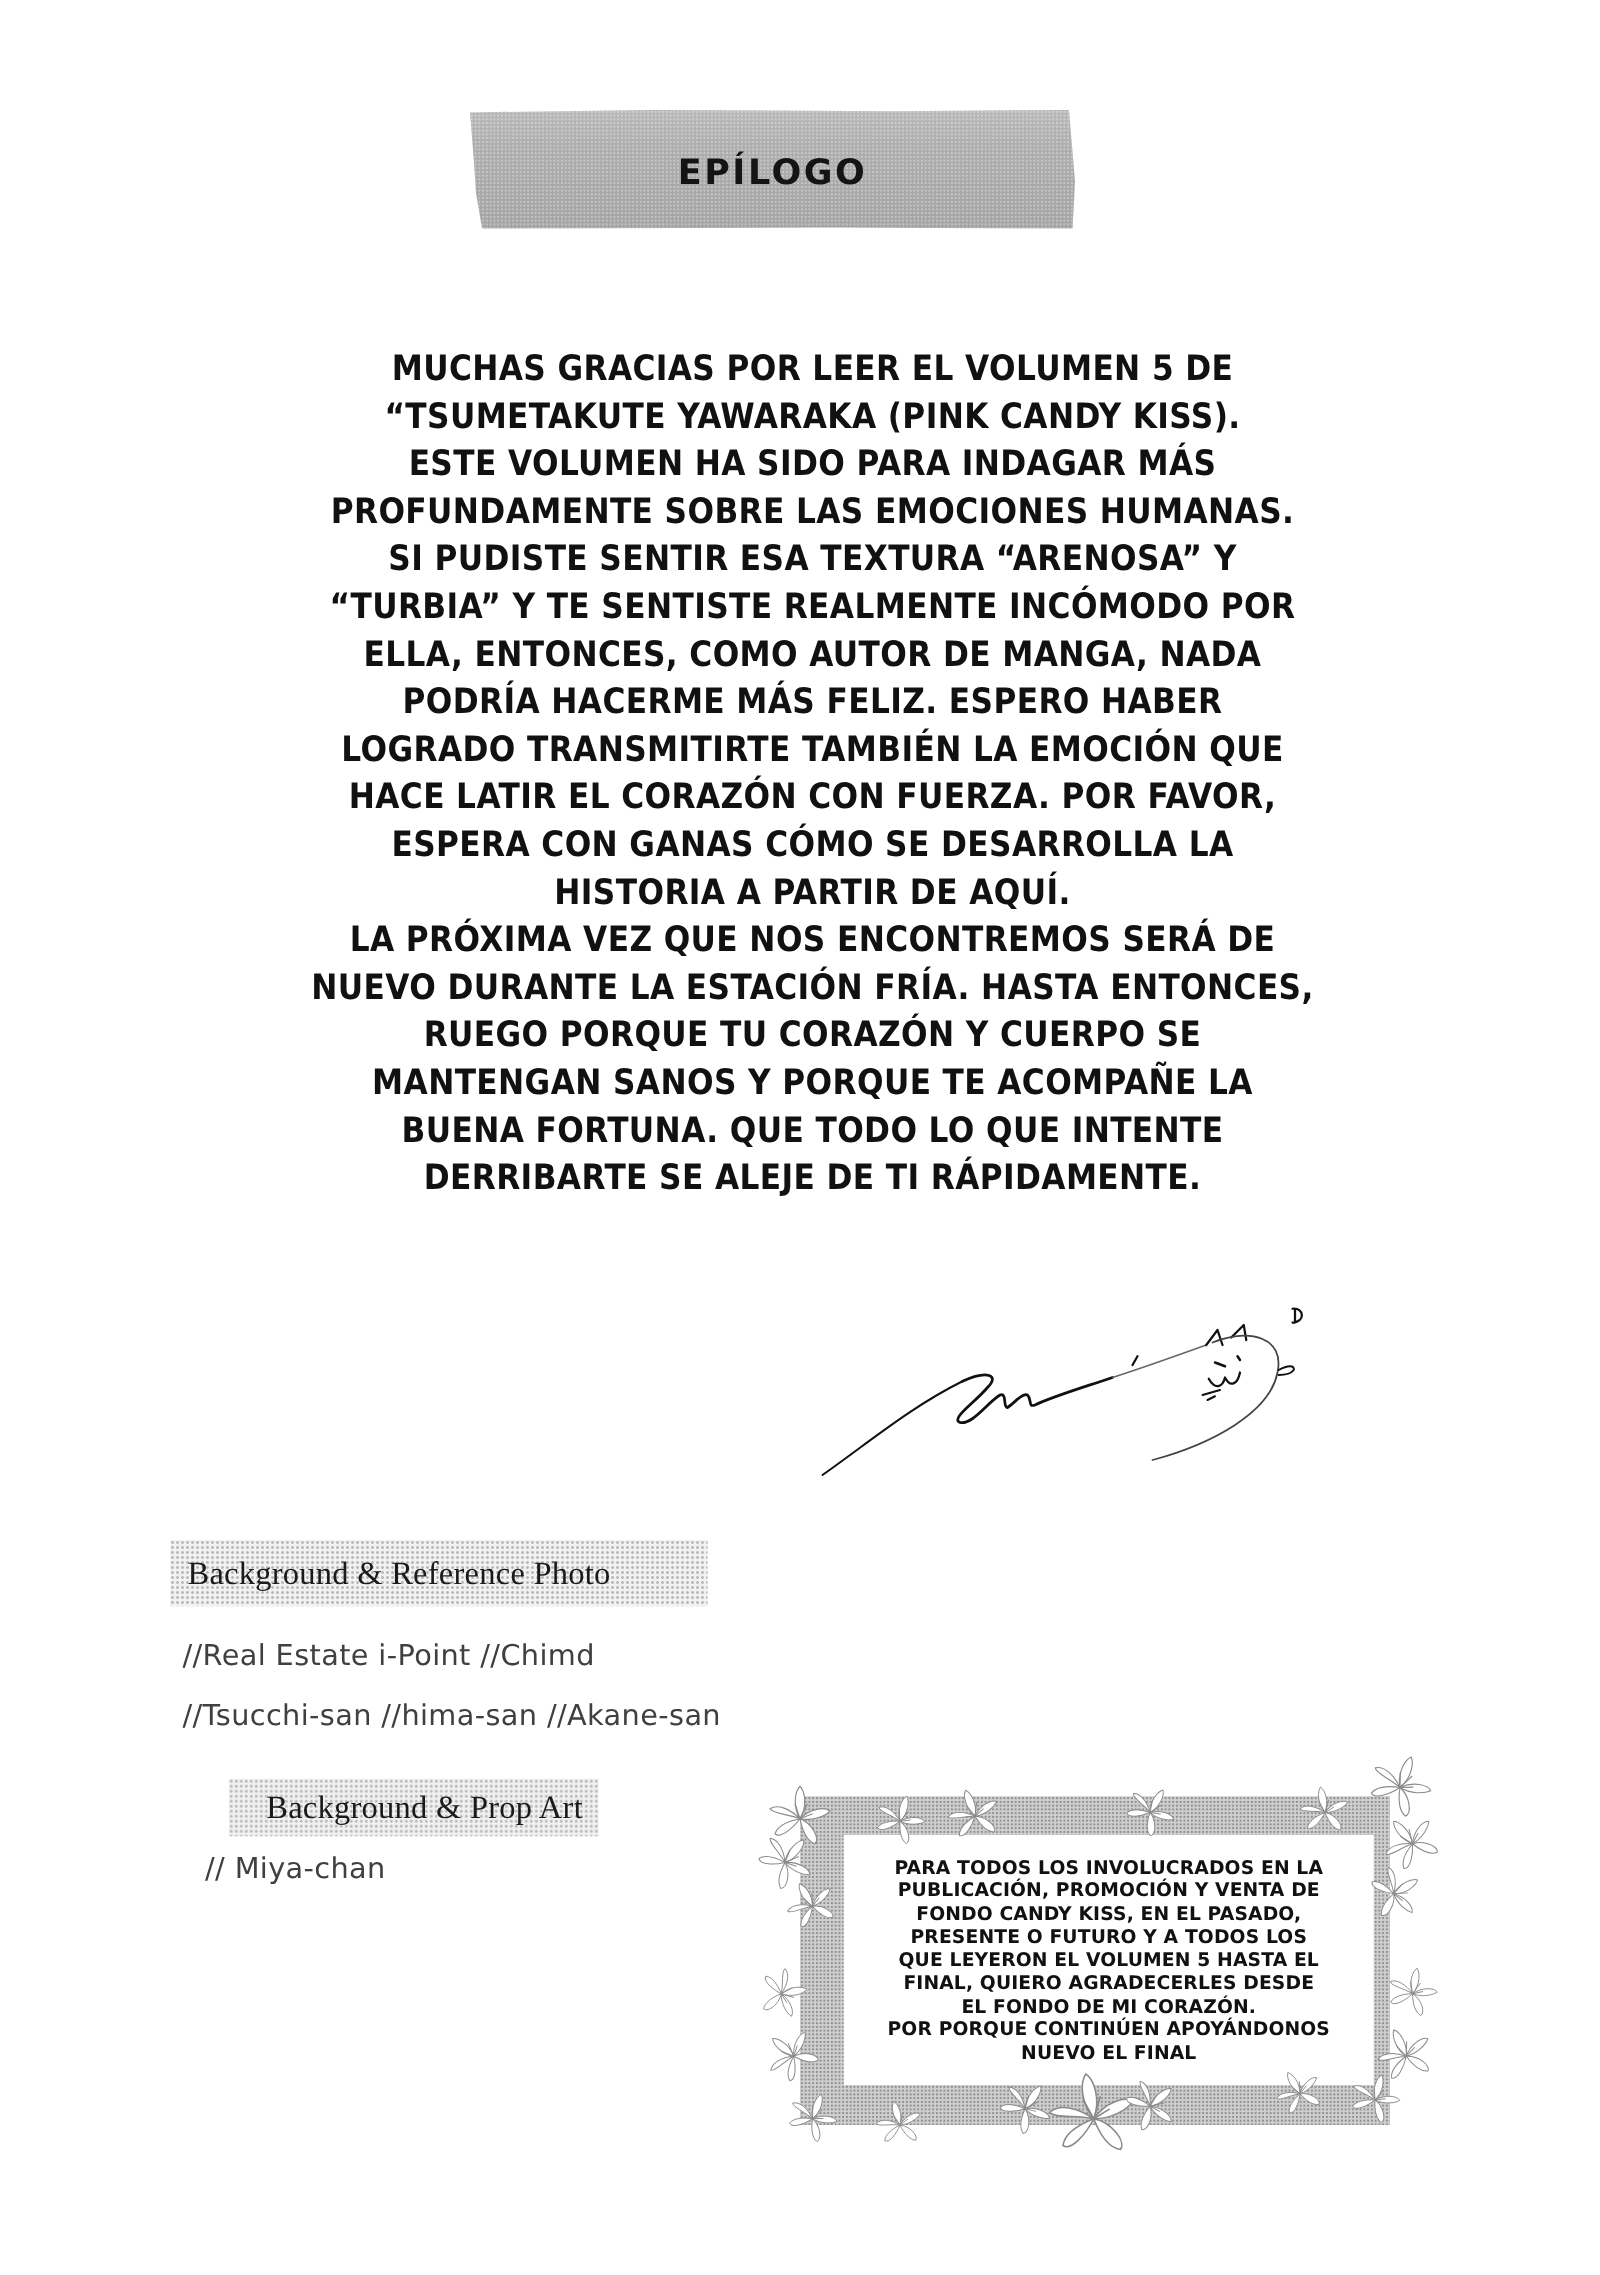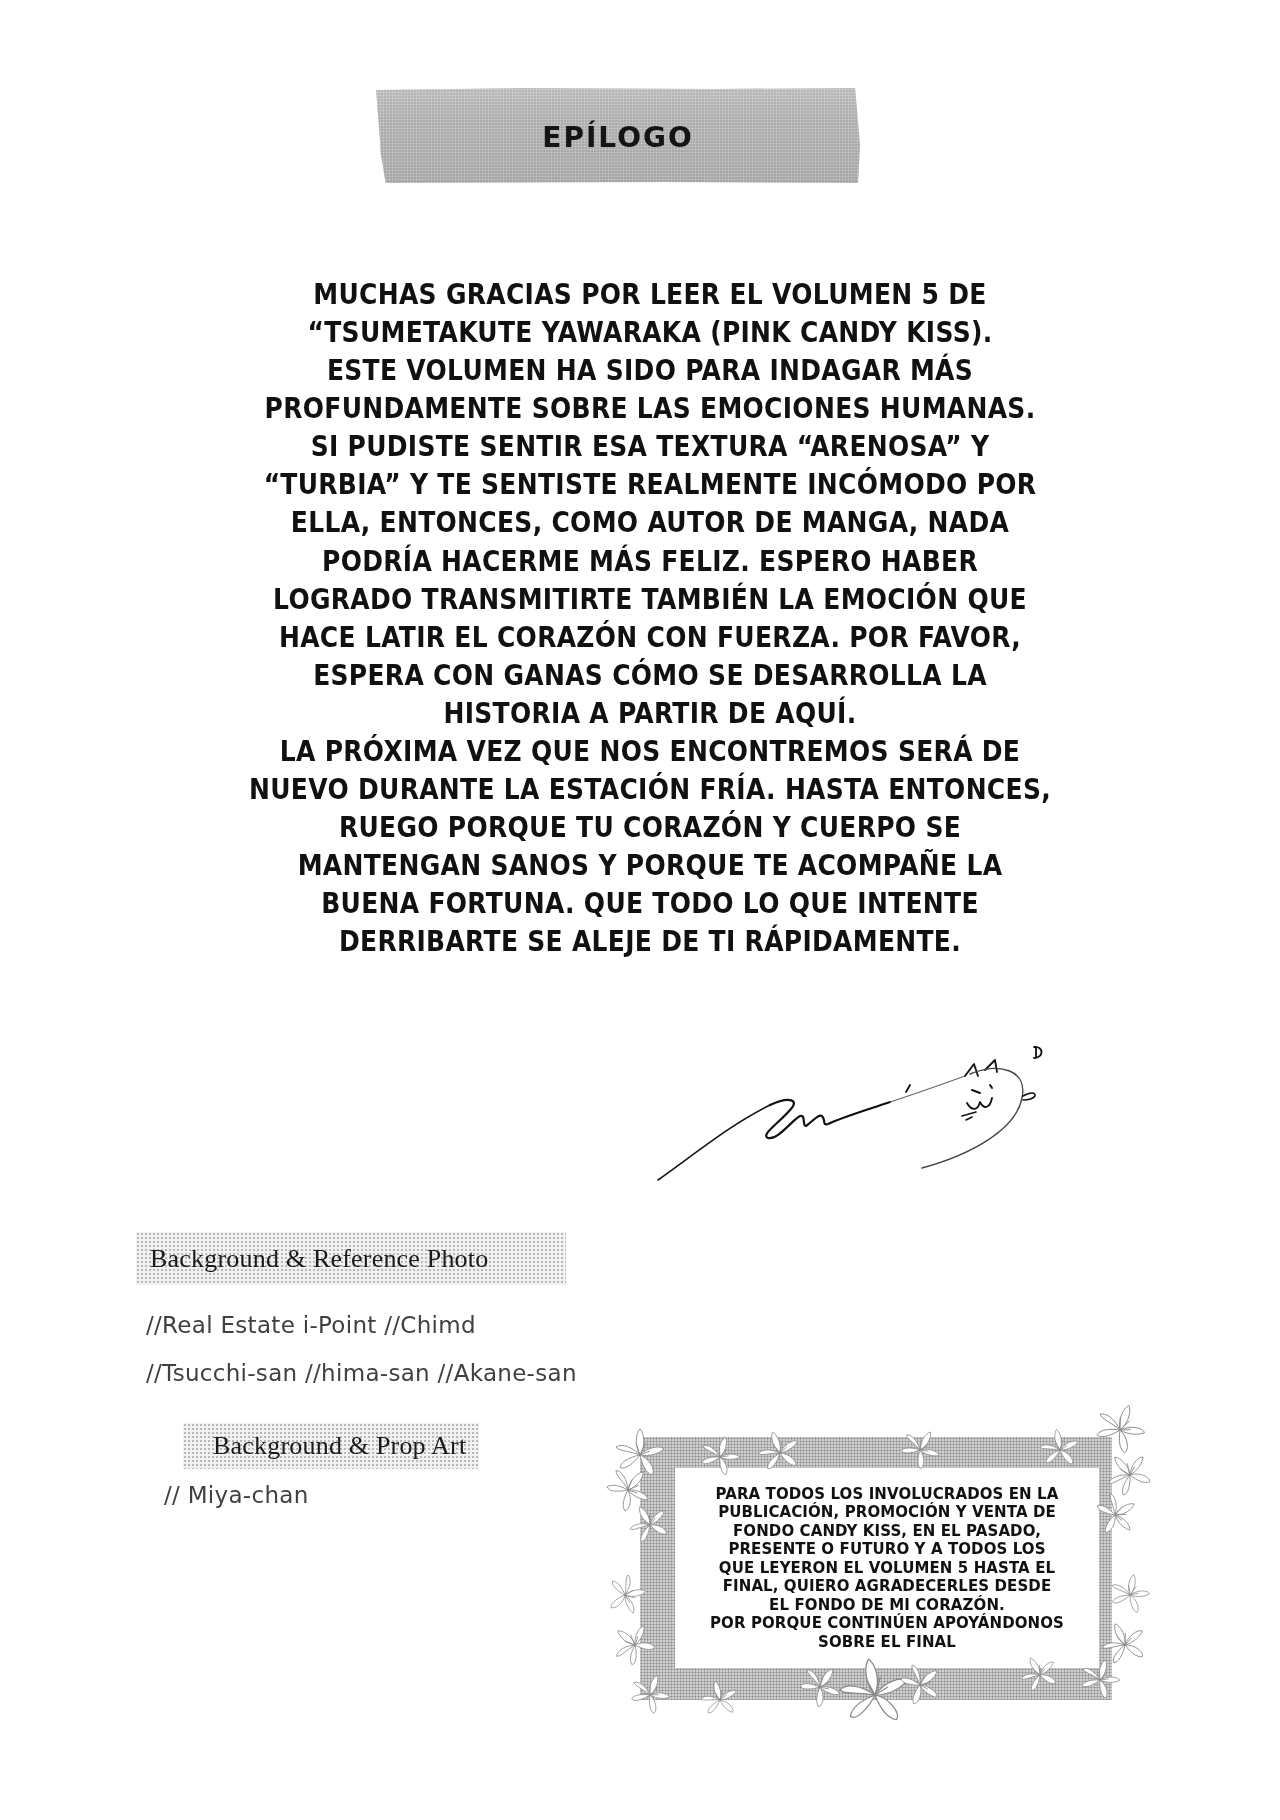--- a/index.html
+++ b/index.html
@@ -227,21 +227,21 @@
 <div class="thanks-frame">
   <div class="thanks-inner">
     <span class="thanks-line">PARA TODOS LOS INVOLUCRADOS EN LA</span>
     <span class="thanks-line">PUBLICACIÓN, PROMOCIÓN Y VENTA DE</span>
     <span class="thanks-line">FONDO CANDY KISS, EN EL PASADO,</span>
     <span class="thanks-line">PRESENTE O FUTURO Y A TODOS LOS</span>
     <span class="thanks-line">QUE LEYERON EL VOLUMEN 5 HASTA EL</span>
     <span class="thanks-line">FINAL, QUIERO AGRADECERLES DESDE</span>
     <span class="thanks-line">EL FONDO DE MI CORAZÓN.</span>
     <span class="thanks-line">POR PORQUE CONTINÚEN APOYÁNDONOS</span>
-    <span class="thanks-line">SOBRE EL FINAL</span>
+    <span class="thanks-line">NUEVO EL FINAL</span>
   </div>
 </div>
 
 <svg class="flower-layer" viewBox="0 0 560 380" xmlns="http://www.w3.org/2000/svg">
   <defs>
     <g id="lily">
       <path d="M0 0 C -6 -10, -4 -22, 0 -26 C 4 -22, 6 -10, 0 0 Z"></path>
       <path d="M0 0 C 8 -8, 20 -10, 24 -6 C 20 -2, 10 2, 0 0 Z"></path>
       <path d="M0 0 C 10 4, 16 16, 12 20 C 6 18, 2 10, 0 0 Z"></path>
       <path d="M0 0 C -6 8, -16 16, -20 12 C -18 6, -10 2, 0 0 Z"></path>

